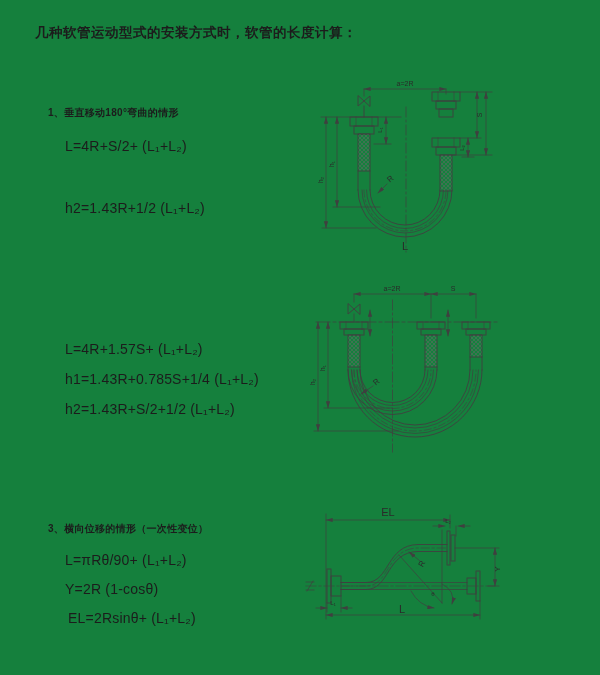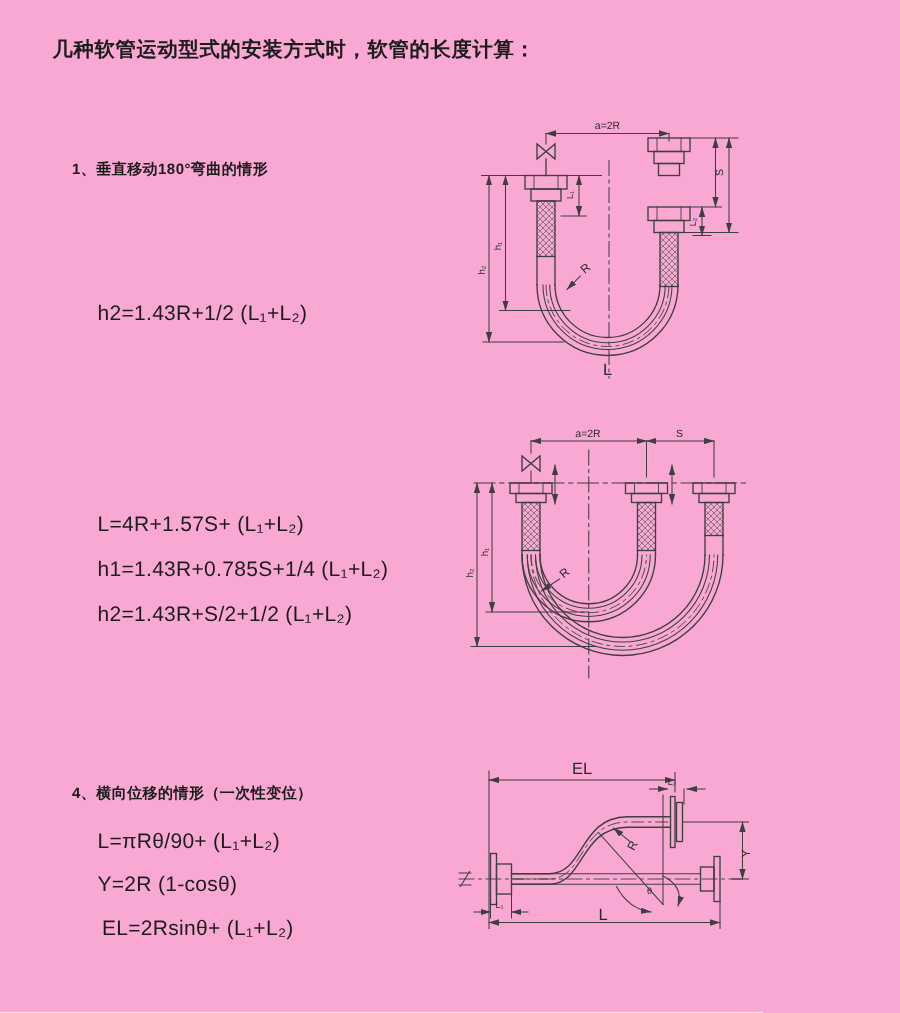--- a/index.html
+++ b/index.html
@@ -1,40 +1,41 @@
 <!DOCTYPE html>
 <html><head>
 <meta charset="utf-8">
 <style>
   html,body{margin:0;padding:0;background:#ffffff;}
   .page{
-    position:relative;width:600px;height:675px;background:#f9a8d4;
+    position:relative;width:600px;height:675px;background:#15803d;
     font-family:"Liberation Sans","DejaVu Sans",sans-serif;color:#1c1c1c;overflow:hidden;
   }
   .title{position:absolute;left:35px;top:24px;font-size:13.5px;font-weight:bold;letter-spacing:.5px;}
   .heading{position:absolute;font-size:10px;font-weight:bold;letter-spacing:.3px;}
   .formula{position:absolute;font-size:14px;letter-spacing:.2px;}
   .diag{position:absolute;}
   svg text{font-family:"Liberation Sans","DejaVu Sans",sans-serif;}
 </style>
 </head>
 <body>
 
 <div class="page">
 
   <div class="title">几种软管运动型式的安装方式时，软管的长度计算：</div>
 
   <div class="heading" style="left:48px;top:106px">1、垂直移动180°弯曲的情形</div>
+  <div class="formula" style="left:65px;top:138px">L=4R+S/2+ (L₁+L₂)</div>
   <div class="formula" style="left:65px;top:200px">h2=1.43R+1/2 (L₁+L₂)</div>
 
   <div class="formula" style="left:65px;top:341px">L=4R+1.57S+ (L₁+L₂)</div>
   <div class="formula" style="left:65px;top:371px">h1=1.43R+0.785S+1/4 (L₁+L₂)</div>
   <div class="formula" style="left:65px;top:401px">h2=1.43R+S/2+1/2 (L₁+L₂)</div>
 
-  <div class="heading" style="left:48px;top:522px">4、横向位移的情形（一次性变位）</div>
+  <div class="heading" style="left:48px;top:522px">3、横向位移的情形（一次性变位）</div>
   <div class="formula" style="left:65px;top:552px">L=πRθ/90+ (L₁+L₂)</div>
   <div class="formula" style="left:65px;top:581px">Y=2R (1-cosθ)</div>
   <div class="formula" style="left:68px;top:610px">EL=2Rsinθ+ (L₁+L₂)</div>
 
   <svg class="diag" style="left:306px;top:60px" width="280" height="205" viewBox="0 0 280 205">
     <defs>
       <marker id="ar1" viewBox="0 0 10 6" refX="9.5" refY="3" markerWidth="10" markerHeight="6" orient="auto-start-reverse">
         <path d="M0,0 L10,3 L0,6 z" fill="#3f3f3f"></path>
       </marker>
       <pattern id="br1" width="4" height="4" patternUnits="userSpaceOnUse">

